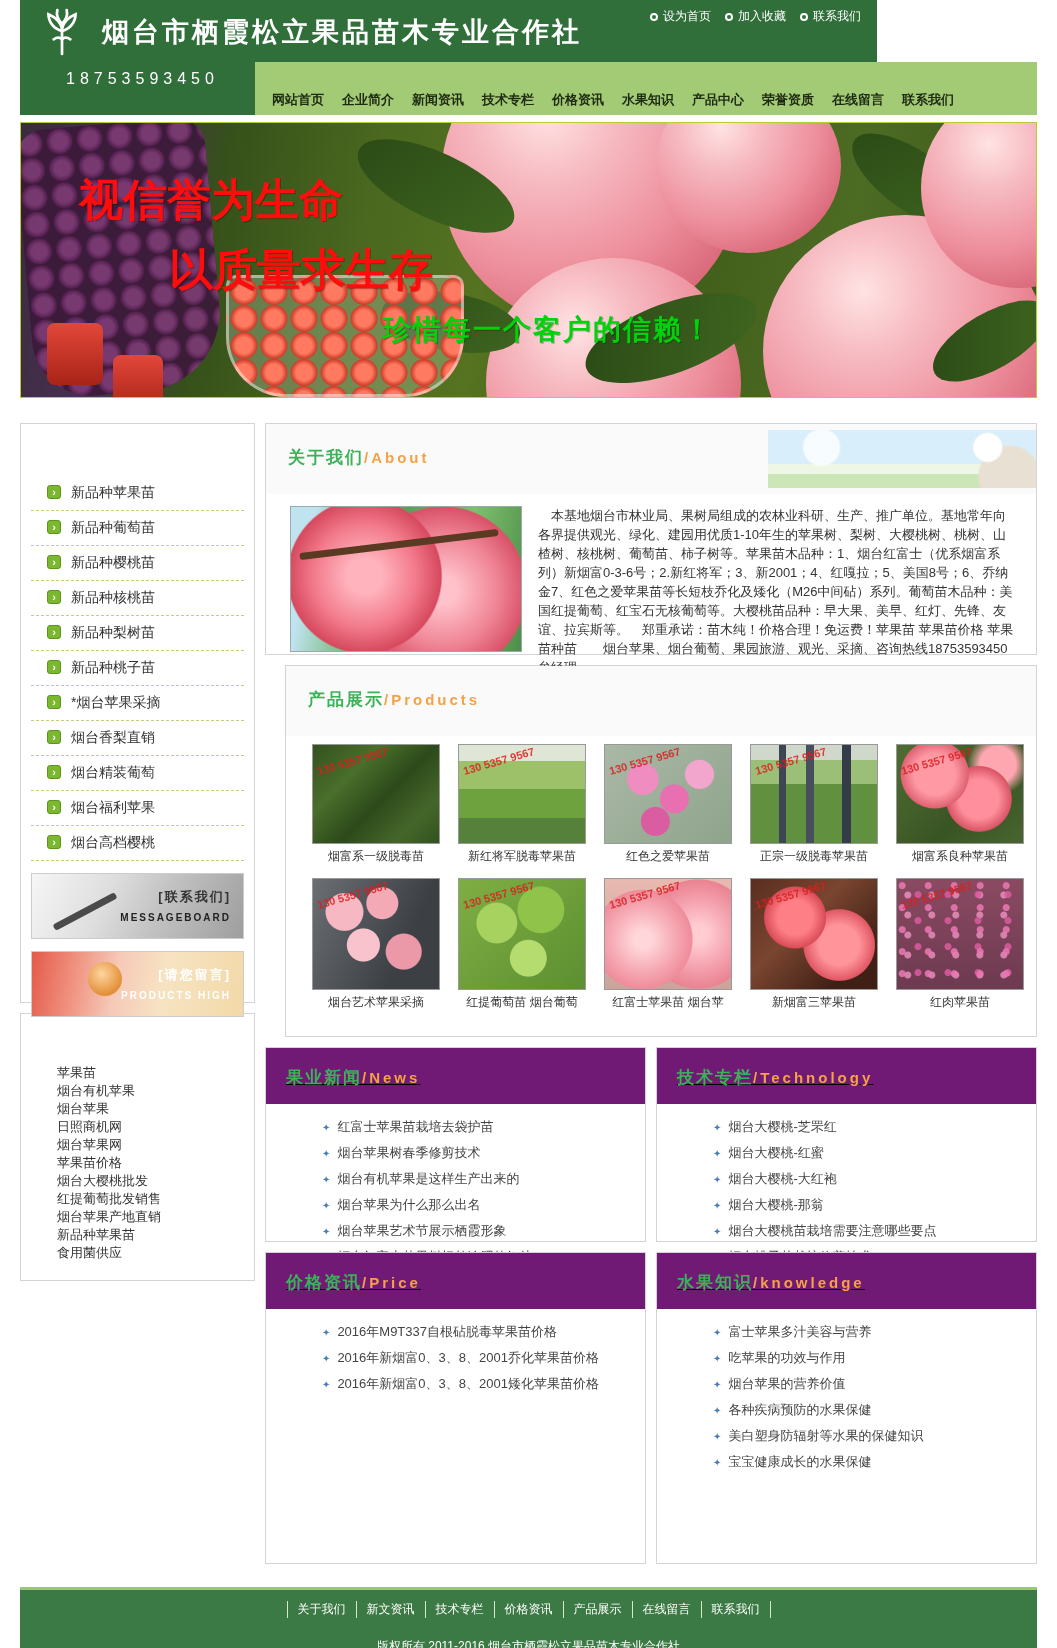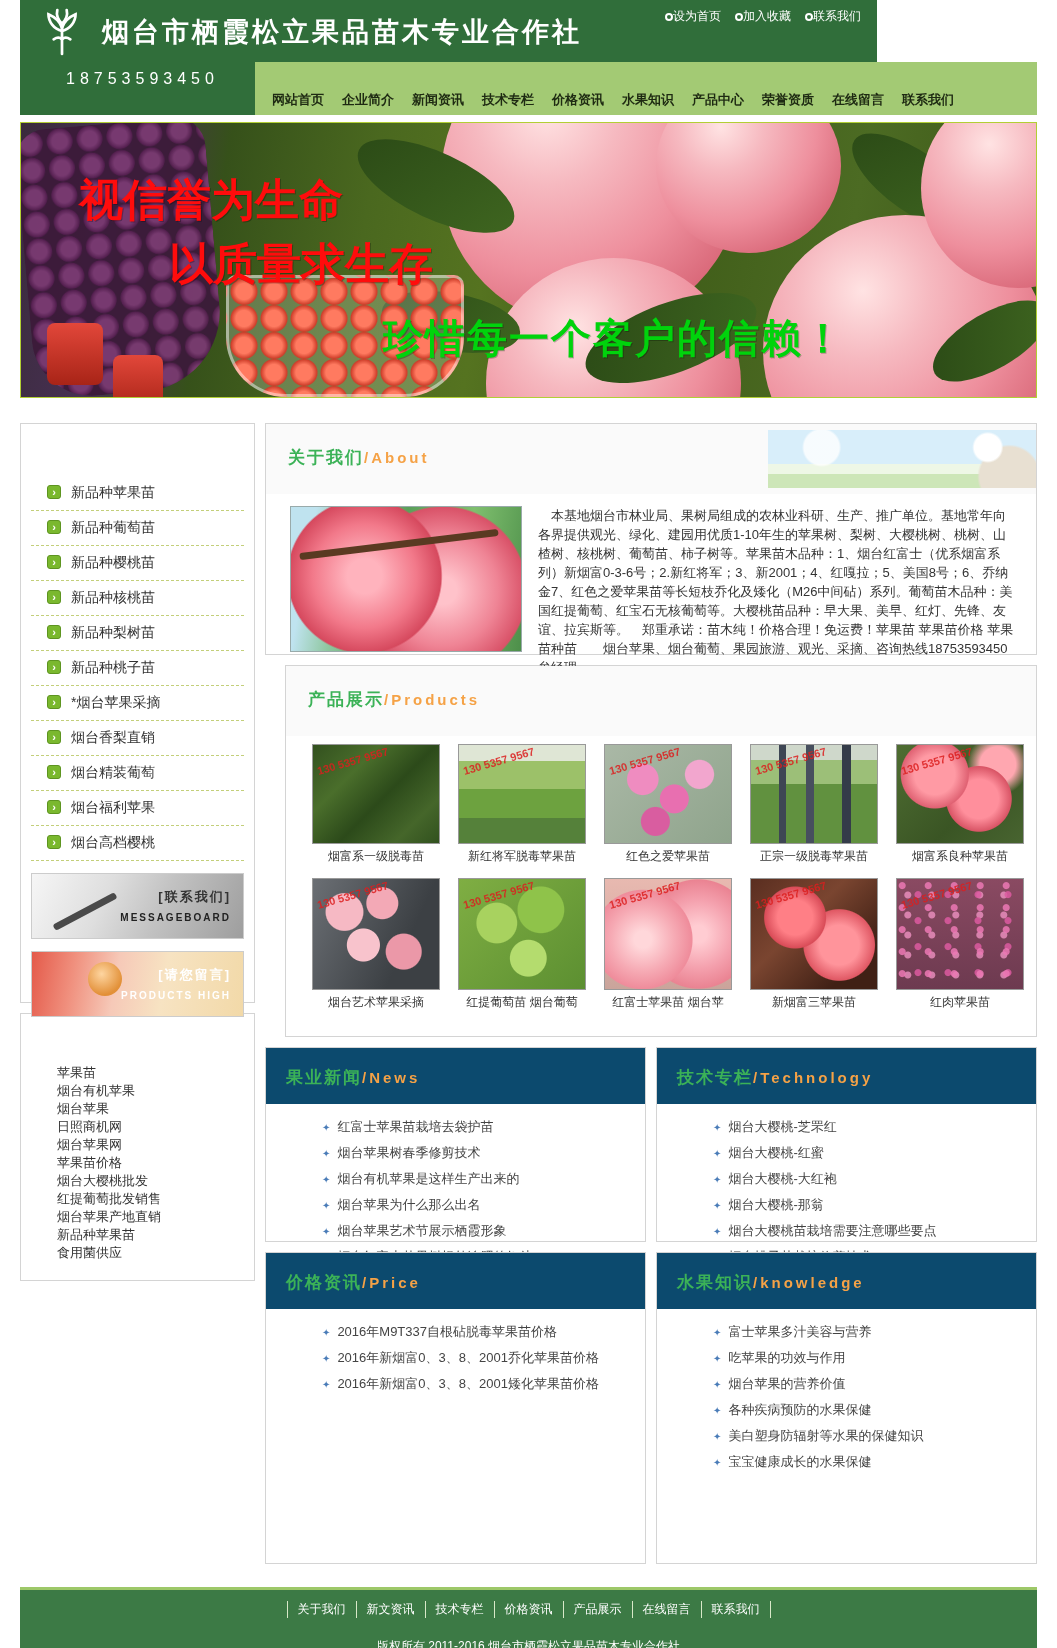--- a/index.html
+++ b/index.html
@@ -7,21 +7,21 @@
   body { width:1057px; height:1648px; overflow:hidden;
          font-family:"Liberation Sans","DejaVu Sans",sans-serif; }
   .page { width:1017px; margin-left:20px; }
 
   
   .header-top { width:857px; height:62px; background:#306e3a; position:relative; }
   .logo { position:absolute; left:18px; top:8px; width:48px; height:48px; }
   .site-title { position:absolute; left:82px; top:14px; color:#fff; font-size:27px;
                 font-weight:bold; letter-spacing:3px; white-space:nowrap; }
   .topbar { position:absolute; right:16px; top:8px; display:flex; gap:14px; }
-  .toplink { color:#fff; font-size:12px; text-decoration:none; display:flex; align-items:center; cursor:pointer; }
+  .toplink { color:#fff; font-size:12px; text-decoration:none; display:flex; align-items:center; gap:5px; cursor:pointer; }
   .ring { width:8px; height:8px; border:2px solid #fff; border-radius:50%; display:inline-block; }
 
   .header-bottom { width:1017px; height:53px; display:flex; }
   .phone-block { width:235px; background:#306e3a; color:#fff; font-size:16px;
                  letter-spacing:5px; padding:8px 0 0 46px; }
   .navwrap { flex:1; background:#a3ca74; position:relative; }
   .nav { list-style:none; position:absolute; left:8px; bottom:6px; display:flex; white-space:nowrap; }
   .nav li { font-size:13px; font-weight:bold; color:#1e2a12; padding:0 9px; cursor:pointer; }
 
   
@@ -49,22 +49,22 @@
   .cherries { position:absolute; left:205px; top:152px; width:238px; height:122px;
               border:3px solid rgba(255,255,255,.45); border-radius:10px 10px 60px 60px;
               background-color:rgba(255,255,255,.22);
               background-image:radial-gradient(circle,#ff7a60 40%,#cf3f2b 64%,transparent 70%);
               background-size:30px 27px; }
   .candle { position:absolute; border-radius:8px; background:linear-gradient(#e2473a,#a82417); }
   .c1{left:26px;top:200px;width:56px;height:62px;}
   .c2{left:92px;top:232px;width:50px;height:56px;}
   .slogan { position:absolute; font-weight:bold; white-space:nowrap; text-shadow:1px 1px 0 rgba(0,0,0,.25); }
   .s1 { left:58px; top:48px; font-size:44px; color:#ff0c0c; }
-  .s2 { left:148px; top:112px; font-size:44px; color:#ff0c0c; }
-  .s3 { left:362px; top:188px; font-size:40px; color:#00d30c; letter-spacing:2px; }
+  .s2 { left:148px; top:118px; font-size:44px; color:#ff0c0c; }
+  .s3 { left:362px; top:188px; font-size:28px; color:#00d30c; letter-spacing:2px; }
 
   
   .content { display:flex; gap:10px; margin-top:25px; }
   .leftcol { width:235px; }
   .maincol { width:772px; }
   .box { background:#fff; border:1px solid #d4d4d4; }
 
   
   .sidebox1 { height:580px; padding-top:52px; }
   .sidemenu { list-style:none; margin:0 10px; }
@@ -149,21 +149,21 @@
                    linear-gradient(135deg,#5a2e20,#7a4530 40%,#402015 80%); }
   .ph-field { background-color:#7a4258;
               background-image:radial-gradient(circle at 20% 30%,rgba(236,120,180,.85) 3px,transparent 4px),
               radial-gradient(circle at 70% 60%,rgba(220,90,160,.85) 3px,transparent 4px),
               radial-gradient(circle at 45% 80%,rgba(245,150,200,.75) 3px,transparent 4px),
               linear-gradient(#8a4a62,#6d3a50);
               background-size:26px 22px,30px 26px,24px 20px,100% 100%; }
 
   .half-row { display:flex; gap:10px; margin-top:10px; }
   .half { width:381px; }
-  .half .boxtitle { height:56px; padding:18px 0 0 20px; background:#0c4a6e; }
+  .half .boxtitle { height:56px; padding:18px 0 0 20px; background:#701a75;text-decoration:underline; }
   .itemlist { list-style:none; padding:10px 0 0 56px; }
   .itemlist li { font-size:13px; color:#444; line-height:25px; white-space:nowrap; overflow:hidden; cursor:pointer; }
   .blt { color:#4a7cb8; font-size:10px; margin-right:7px; }
   .row-a .half { height:195px; }
   .row-b .half { height:312px; }
 
   
   .footer { margin-top:23px; width:1017px; height:83px; background:#3c7a45;
             border-top:3px solid #9dc868; color:#fff; text-align:center; padding-top:9px; }
   .fnav { list-style:none; display:inline-flex; }

